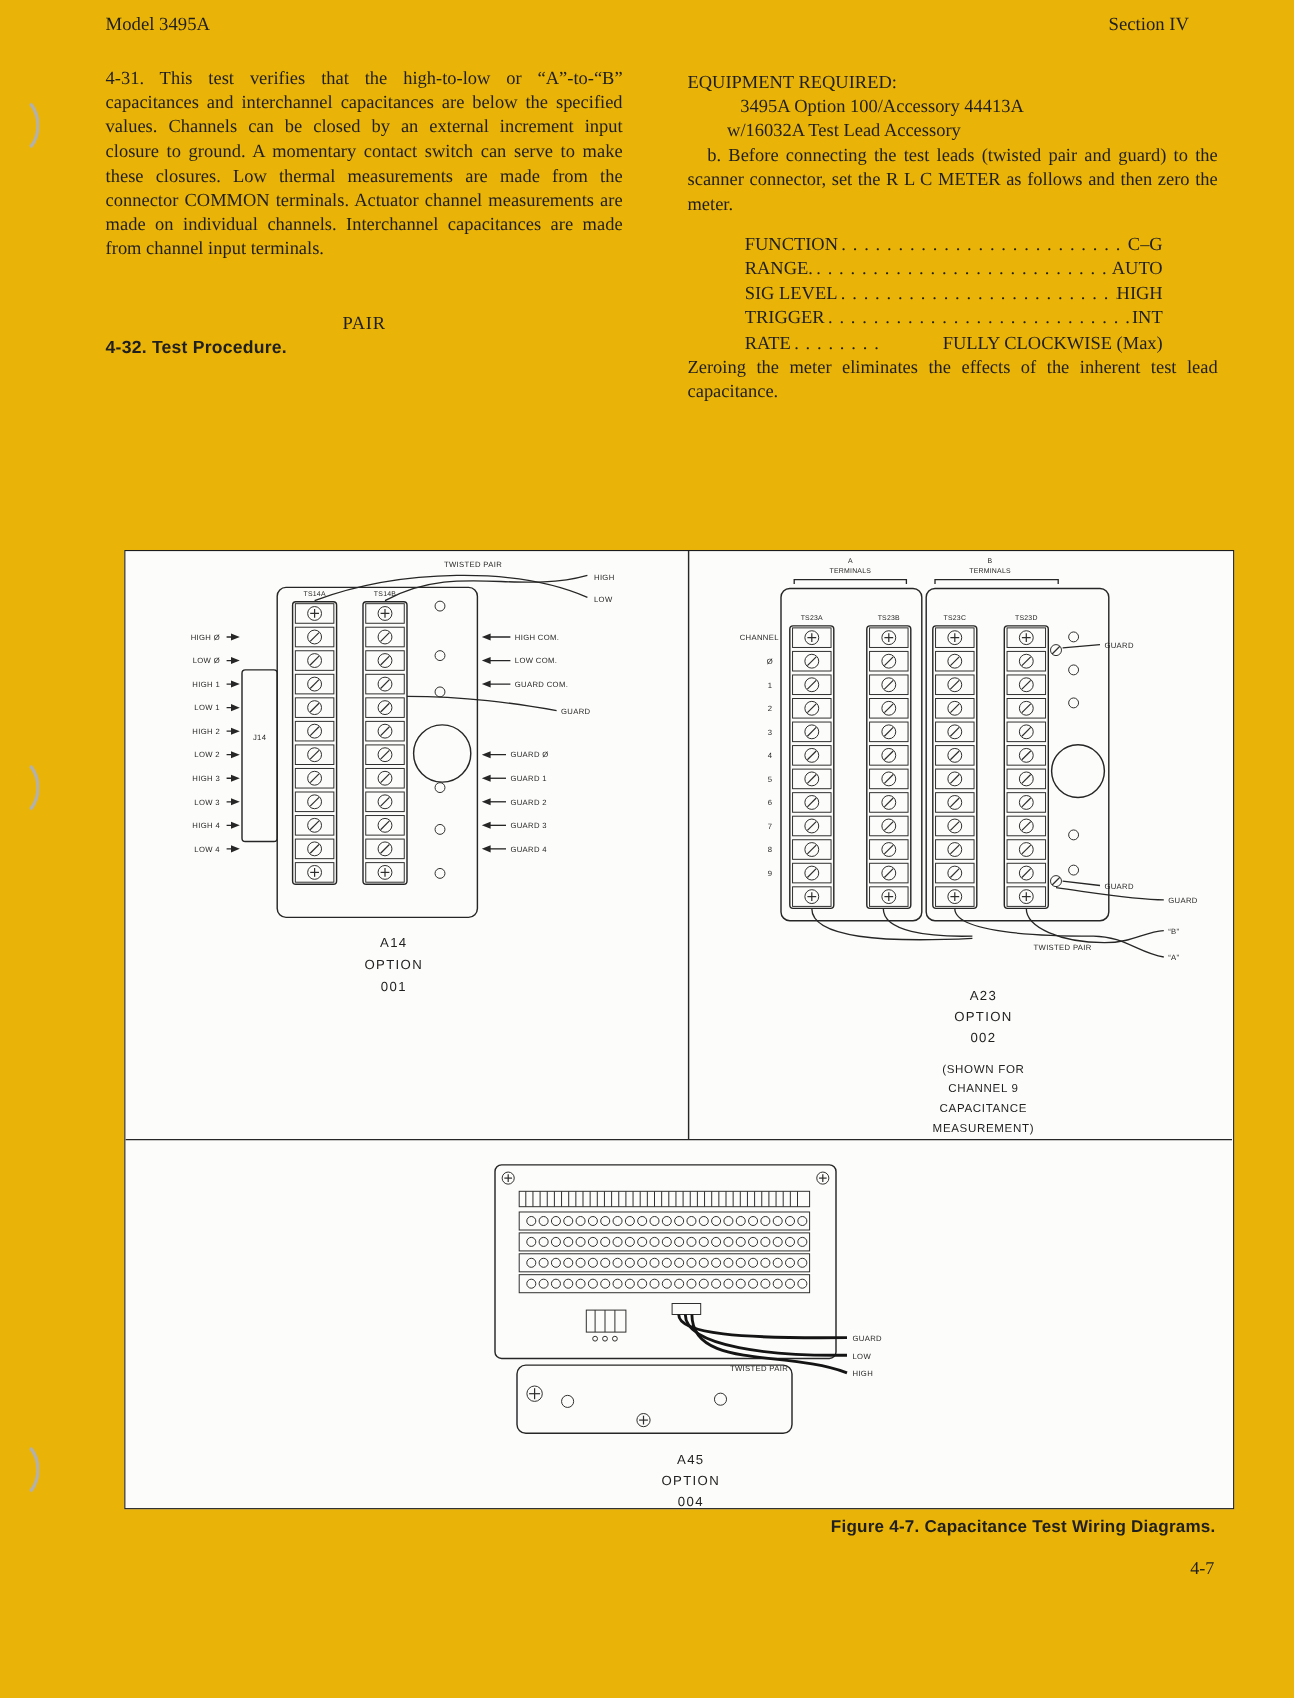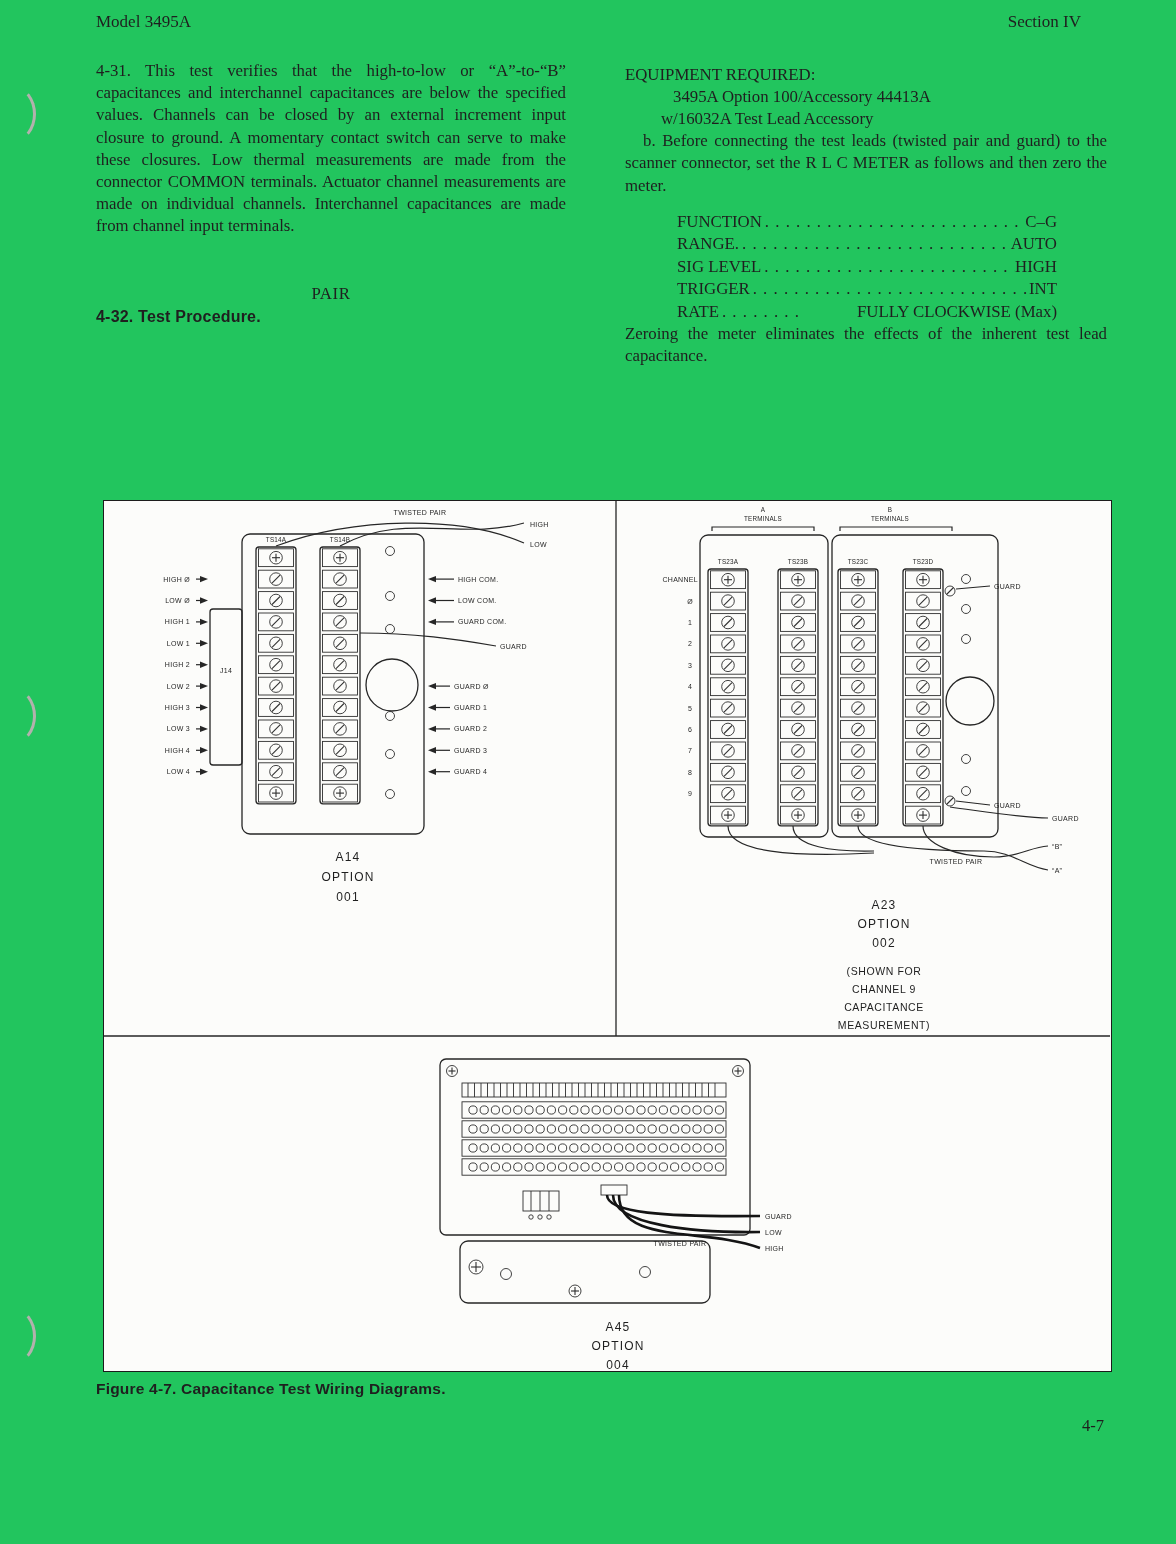--- a/index.html
+++ b/index.html
@@ -1,16 +1,16 @@
 <!DOCTYPE html>
 <html><head>
 <meta charset="utf-8">
 <style>
   html,body{margin:0;padding:0;background:#ffffff;}
-  .page{position:relative;width:1176px;height:1544px;background:#22c55e;color:#1f1f1f;
+  .page{position:relative;width:1176px;height:1544px;background:#eab308;color:#1f1f1f;
         font-family:"Liberation Serif",serif;overflow:hidden;}
   .hdr{position:absolute;top:12px;font-size:17px;}
   .hdr-left{left:96px;}
   .hdr-right{right:95px;}
   .col{position:absolute;top:60px;font-size:16.8px;line-height:1.32;}
   .col-left{left:96px;width:470px;}
   .col-right{left:625px;width:482px;}
   h3.h{font-family:"Liberation Sans",sans-serif;font-size:16px;font-weight:bold;margin:0;letter-spacing:0.2px;}
   p.just{text-align:justify;margin:0;}
   .mt{margin-top:19px;}
@@ -19,23 +19,23 @@
   .h2{margin-top:42px;}
   .equip-h{margin-top:4px;}
   .equip-line{margin-left:48px;line-height:22px;}
   .equip-line.indent2{margin-left:36px;}
   .pind{text-indent:18px;margin-top:15px;}
   .settings{margin:14px 4px 0 52px;width:380px;}
   .s-row{display:flex;align-items:baseline;line-height:22.5px;}
   .s-dots{flex:1;overflow:hidden;white-space:nowrap;padding:0 3px;letter-spacing:1px;}
   .s-value{white-space:nowrap;}
   .mtz{margin-top:14px;}
-  .figure-box{position:absolute;left:103px;top:500px;width:1009px;height:872px;
+  .figure-box{position:absolute;left:113px;top:500px;width:1009px;height:872px;
               border:1.5px solid #1c1c1c;box-sizing:border-box;background:#fcfcfa;}
-  .caption{position:absolute;left:96px;width:1009px;top:1380px;text-align:left;
+  .caption{position:absolute;left:96px;width:1009px;top:1380px;text-align:right;
            font-family:"Liberation Sans",sans-serif;font-weight:bold;font-size:15.5px;letter-spacing:0.2px;}
   .pagenum{position:absolute;right:72px;top:1416px;font-size:16.5px;}
   .scan-arc{position:absolute;left:-8px;width:38px;height:50px;border-radius:50%;
             border:3px solid transparent;border-right-color:#b3b1ad;}
   
   #figure-svg{font-family:"Liberation Sans",sans-serif;display:block;}
   #figure-svg .outline{fill:none;stroke:#262626;stroke-width:1.3px;}
   #figure-svg .thin{fill:none;stroke:#2e2e2e;stroke-width:0.9px;}
   #figure-svg .sym{stroke:#2e2e2e;stroke-width:1.1px;}
   #figure-svg .wire{fill:none;stroke:#262626;stroke-width:1.2px;}

